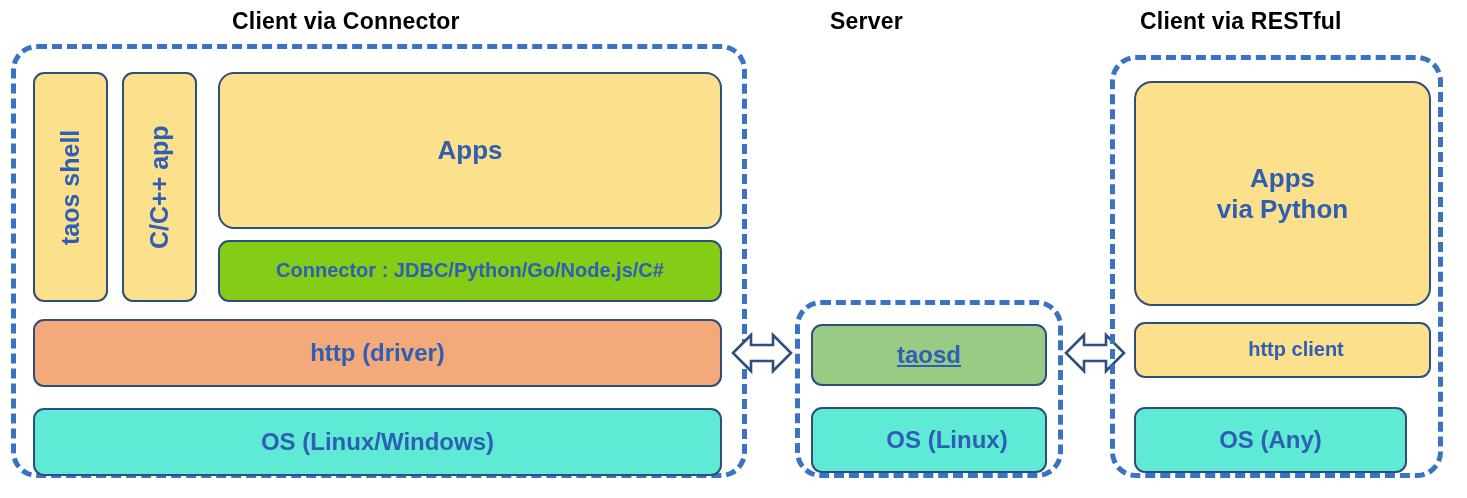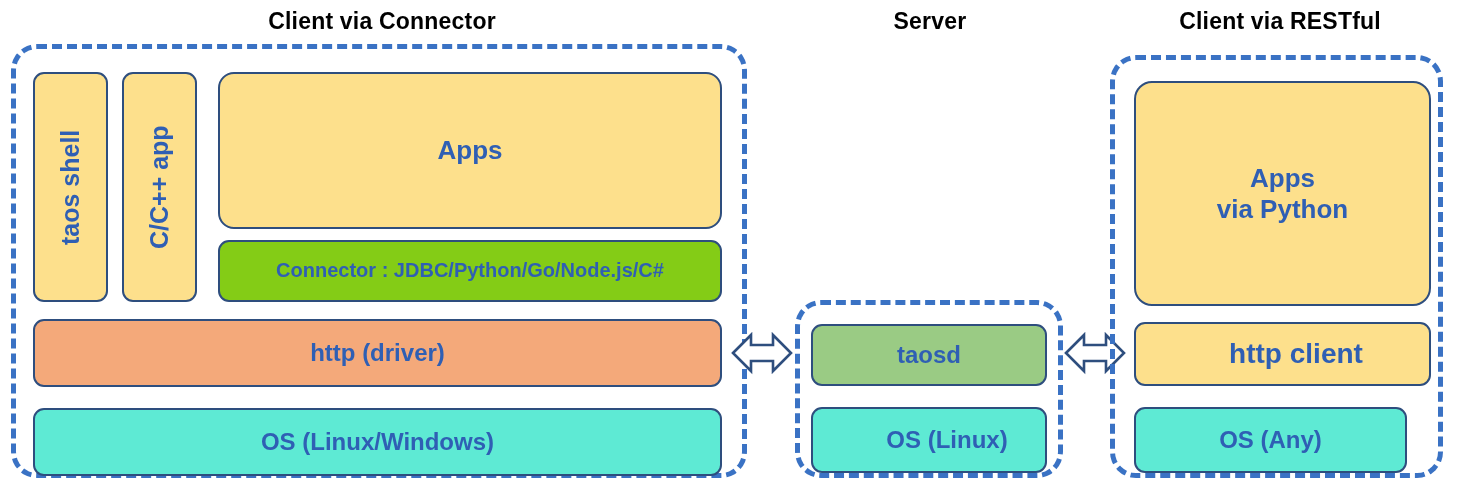--- a/index.html
+++ b/index.html
@@ -14,21 +14,20 @@
     position: relative;
     width: 1467px;
     height: 498px;
     background: #ffffff;
     overflow: hidden;
   }
 
   
   .section-title {
     position: absolute;
-    text-align: center;
     font-weight: bold;
     font-size: 23px;
     color: #000000;
     letter-spacing: 0.2px;
     white-space: nowrap;
     line-height: 1;
   }
 
   
   .dashed-group {
@@ -55,21 +54,21 @@
   }
   .block.rot {
     writing-mode: vertical-rl;
     transform: rotate(180deg);
   }
 
   .c-yellow { background: #FDE08C; }
   .c-gray   { background: #84cc16; }
   .c-orange { background: #F4A97A; }
   .c-blue   { background: #5eead4; margin-top: 9px; }
-  .c-green  { background: #9ACB84; }
+  .c-green  { background: #9ACB84; text-decoration: underline; }
 
   
   .arrow {
     position: absolute;
   }
   .arrow svg { display: block; }
 </style>
 </head>
 <body>
 
@@ -113,17 +112,17 @@
     </svg>
   </div>
 
   <div class="dashed-group" style="left:1110px; top:55px; width:333px; height:423px;"></div>
 
   <div class="block c-yellow" style="left:1134px; top:81px; width:297px; height:225px; font-size:26px; border-radius:18px; flex-direction:column;">
     <span>Apps</span>
     <span>via Python</span>
   </div>
 
-  <div class="block c-yellow" style="left:1134px; top:322px; width:297px; height:64px; font-size:28px;padding-left:27px;">http client</div>
+  <div class="block c-yellow" style="left:1134px; top:322px; width:297px; height:56px; font-size:20px;padding-left:27px;">http client</div>
 
   <div class="block c-blue" style="left:1134px; top:398px; width:273px; height:66px; font-size:24px;">OS (Any)</div>
 
 </div>
 
 </body></html>

